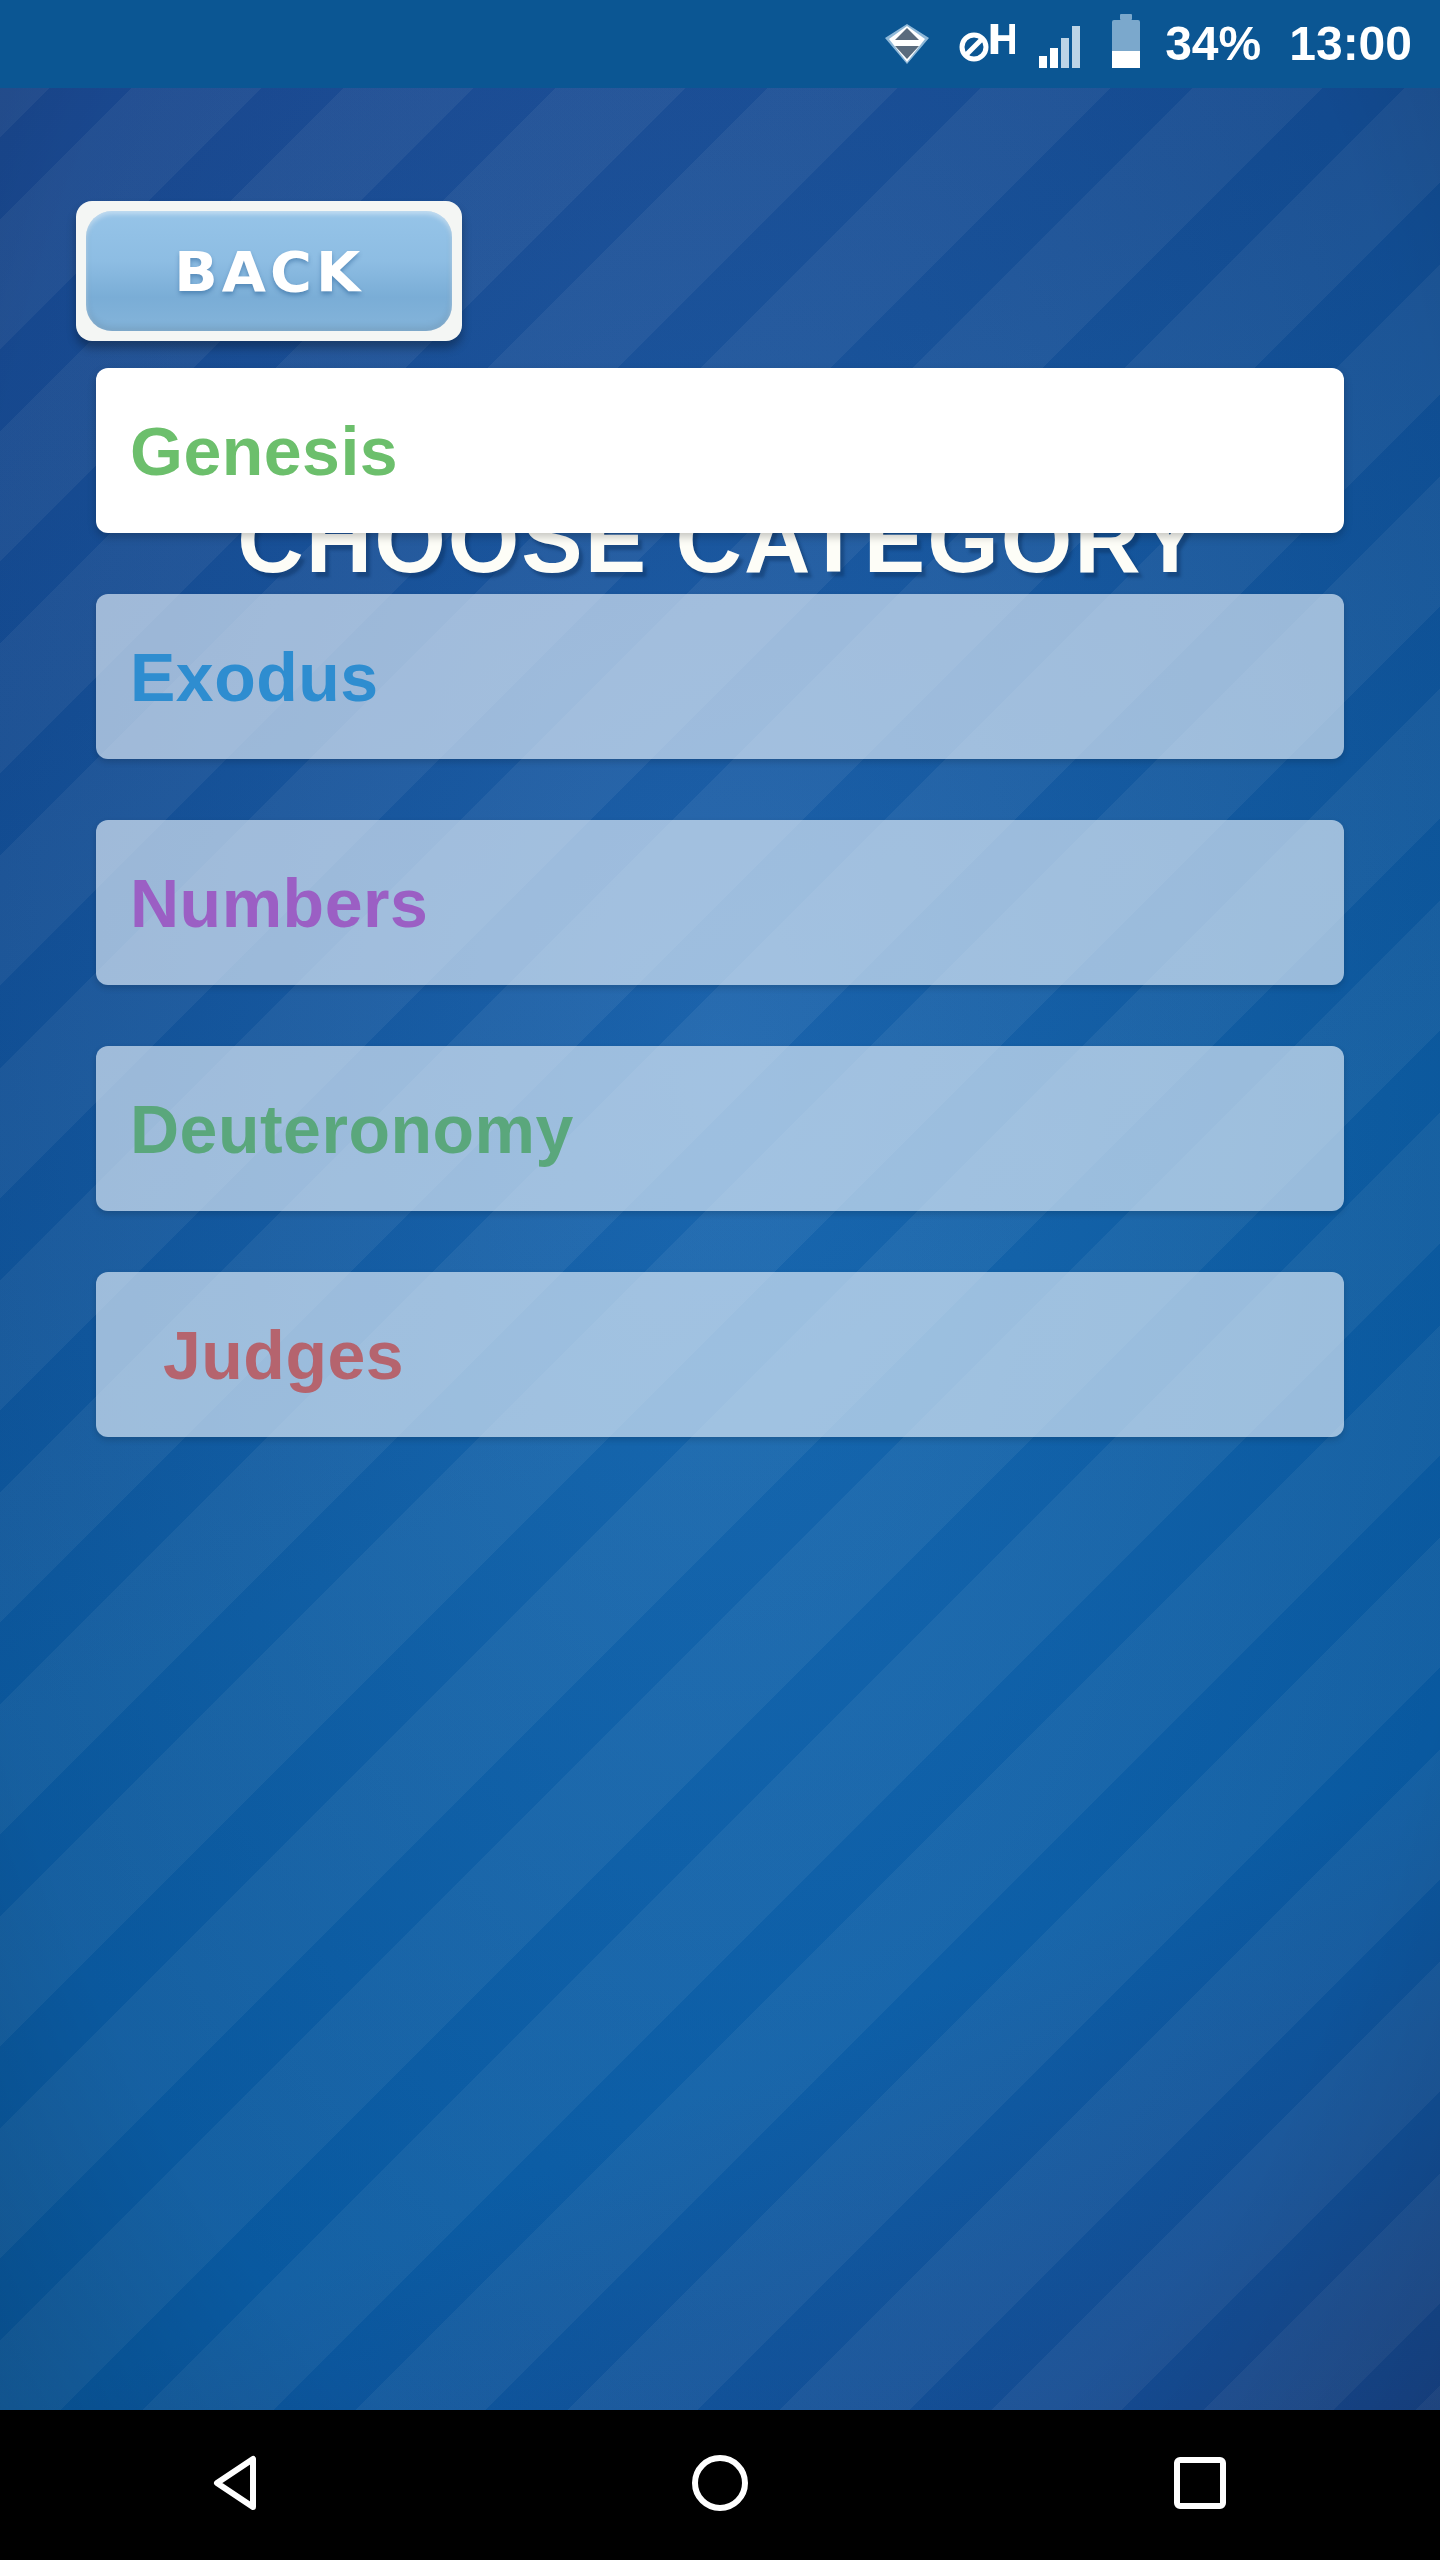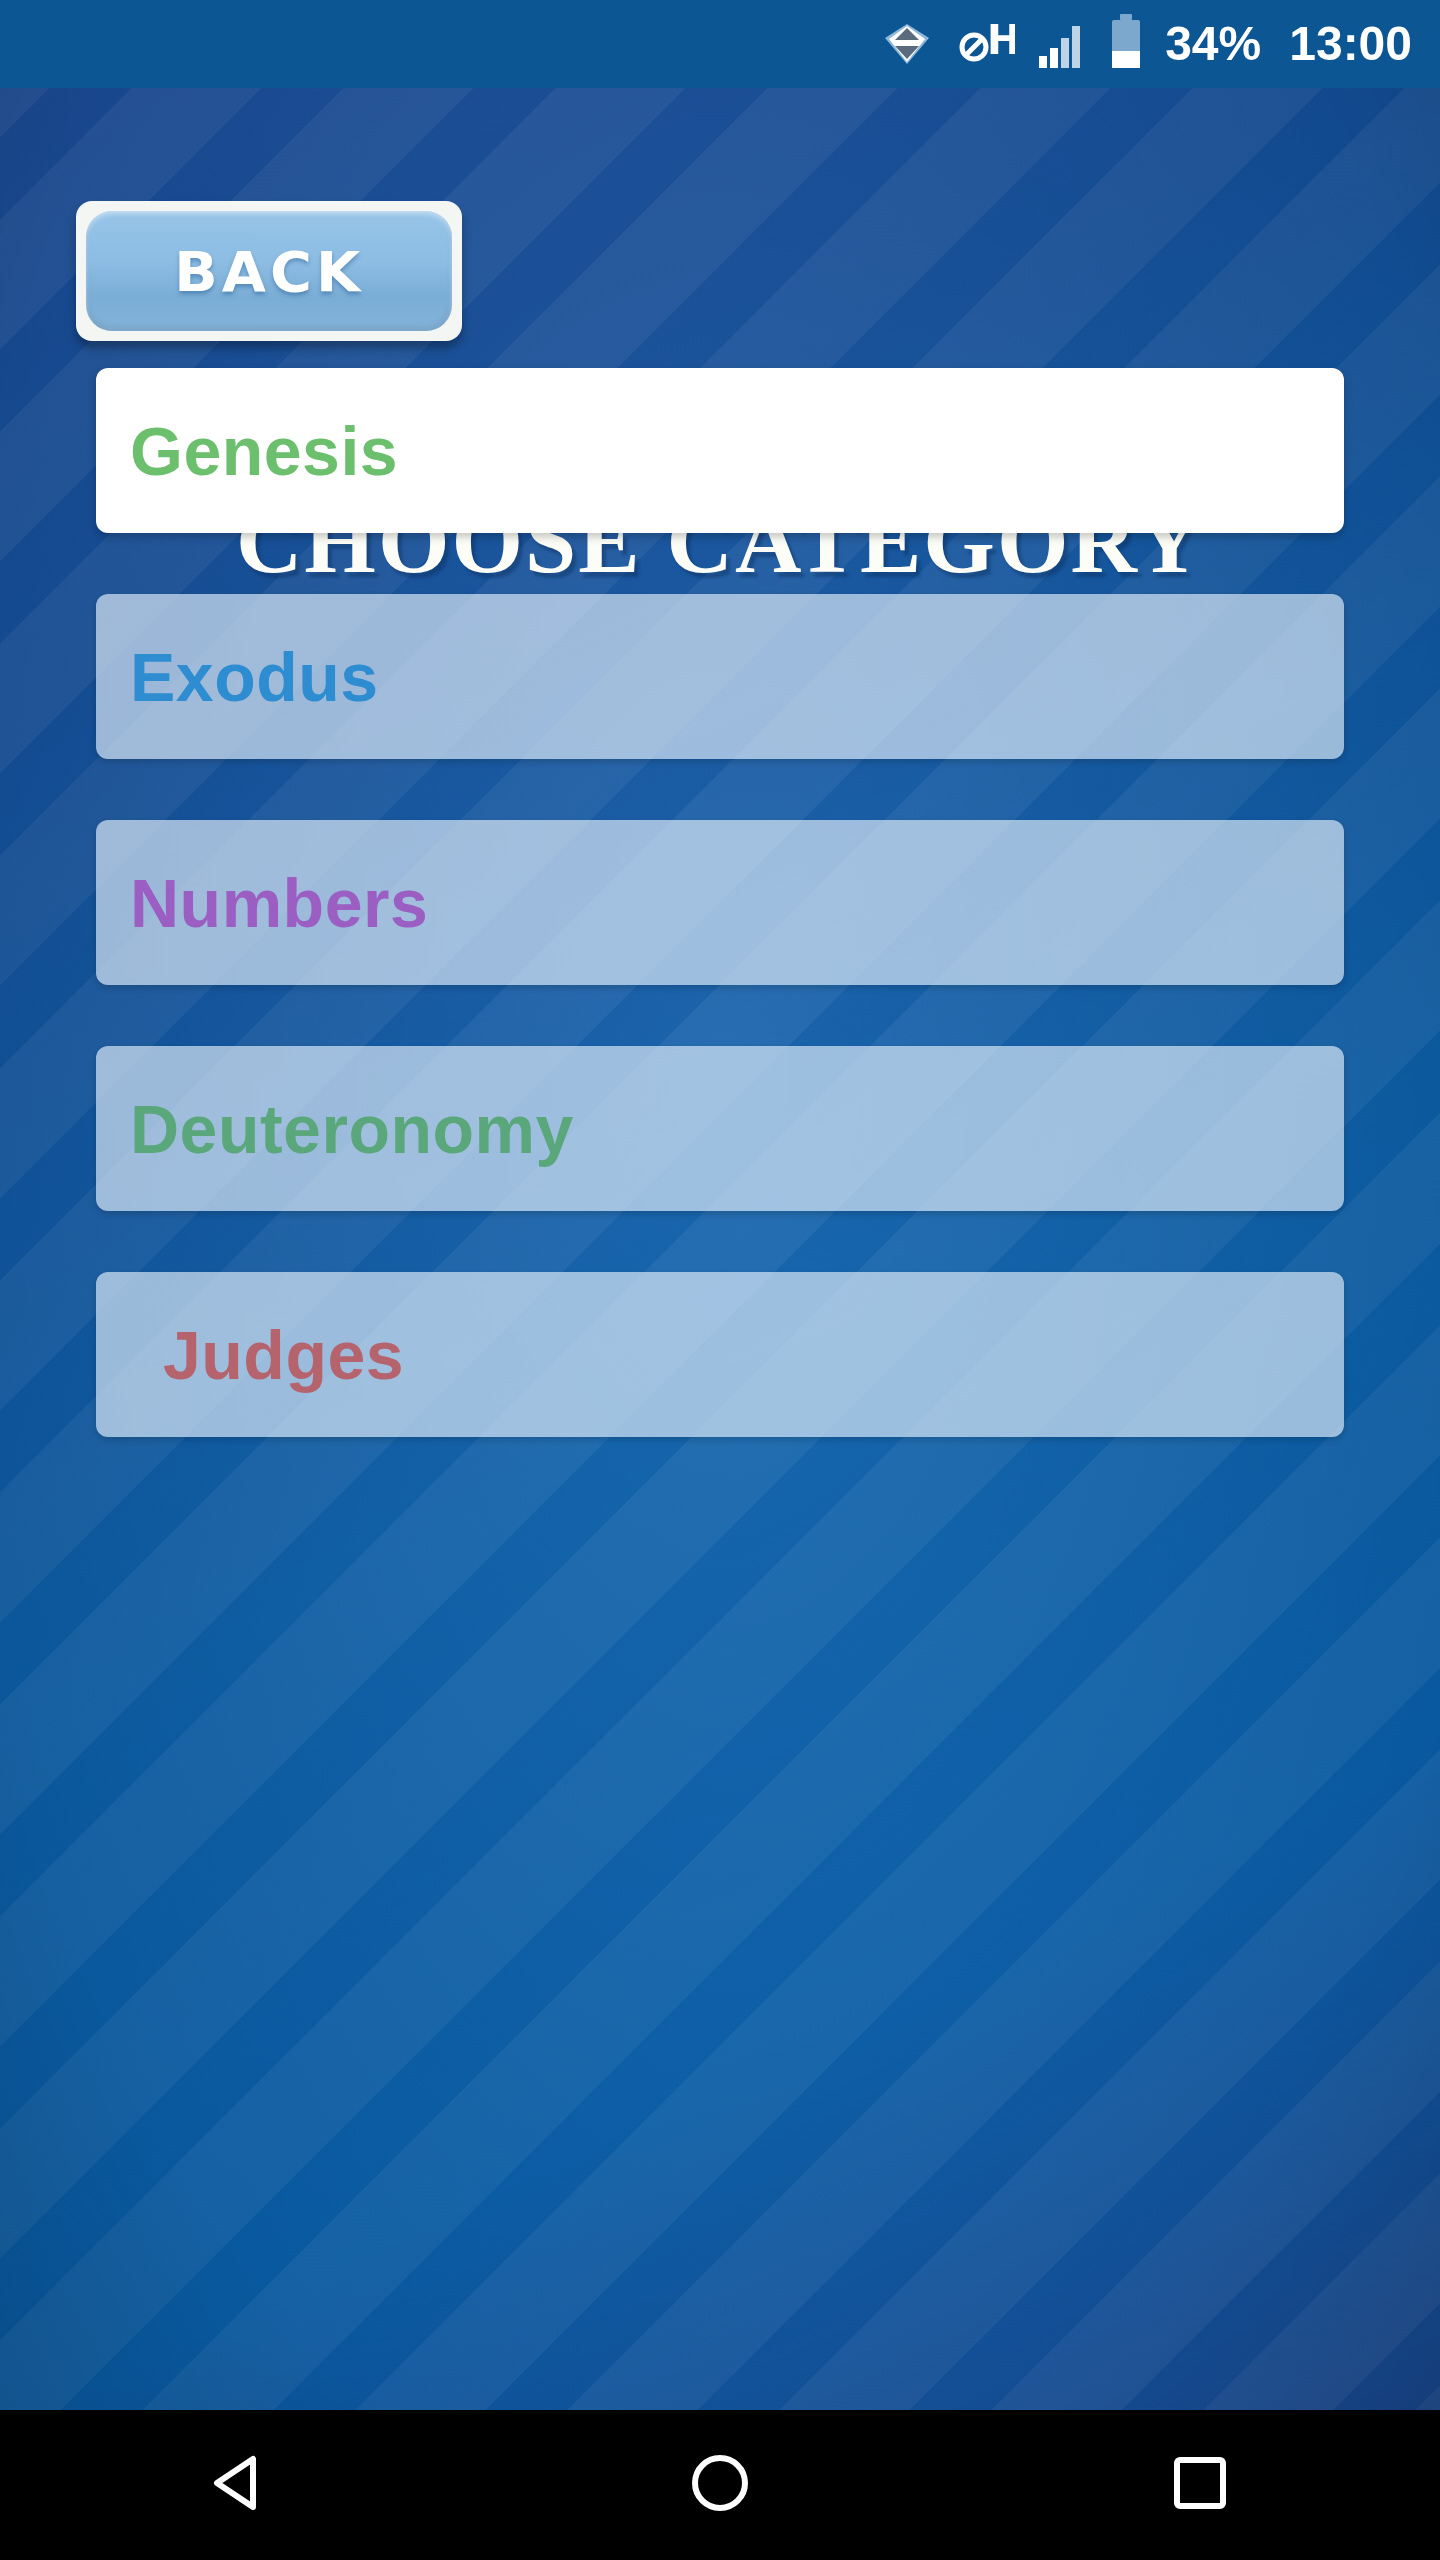--- a/index.html
+++ b/index.html
@@ -96,21 +96,21 @@
   
   #page-title {
     position:absolute;
     top:400px; left:0;
     width:1440px;
     text-align:center;
     color:#fdfdf7;
     font-size:92px;
     font-weight:700;
     letter-spacing:2px;
-    font-family:Liberation Serif, serif;
+    font-family:Liberation Sans, sans-serif;
     text-shadow:4px 5px 3px rgba(10,45,90,0.42);
     white-space:nowrap;
   }
 
   
   #category-list {
     position:absolute;
     top:280px; left:0;
     width:1440px;
     padding:0 96px;

